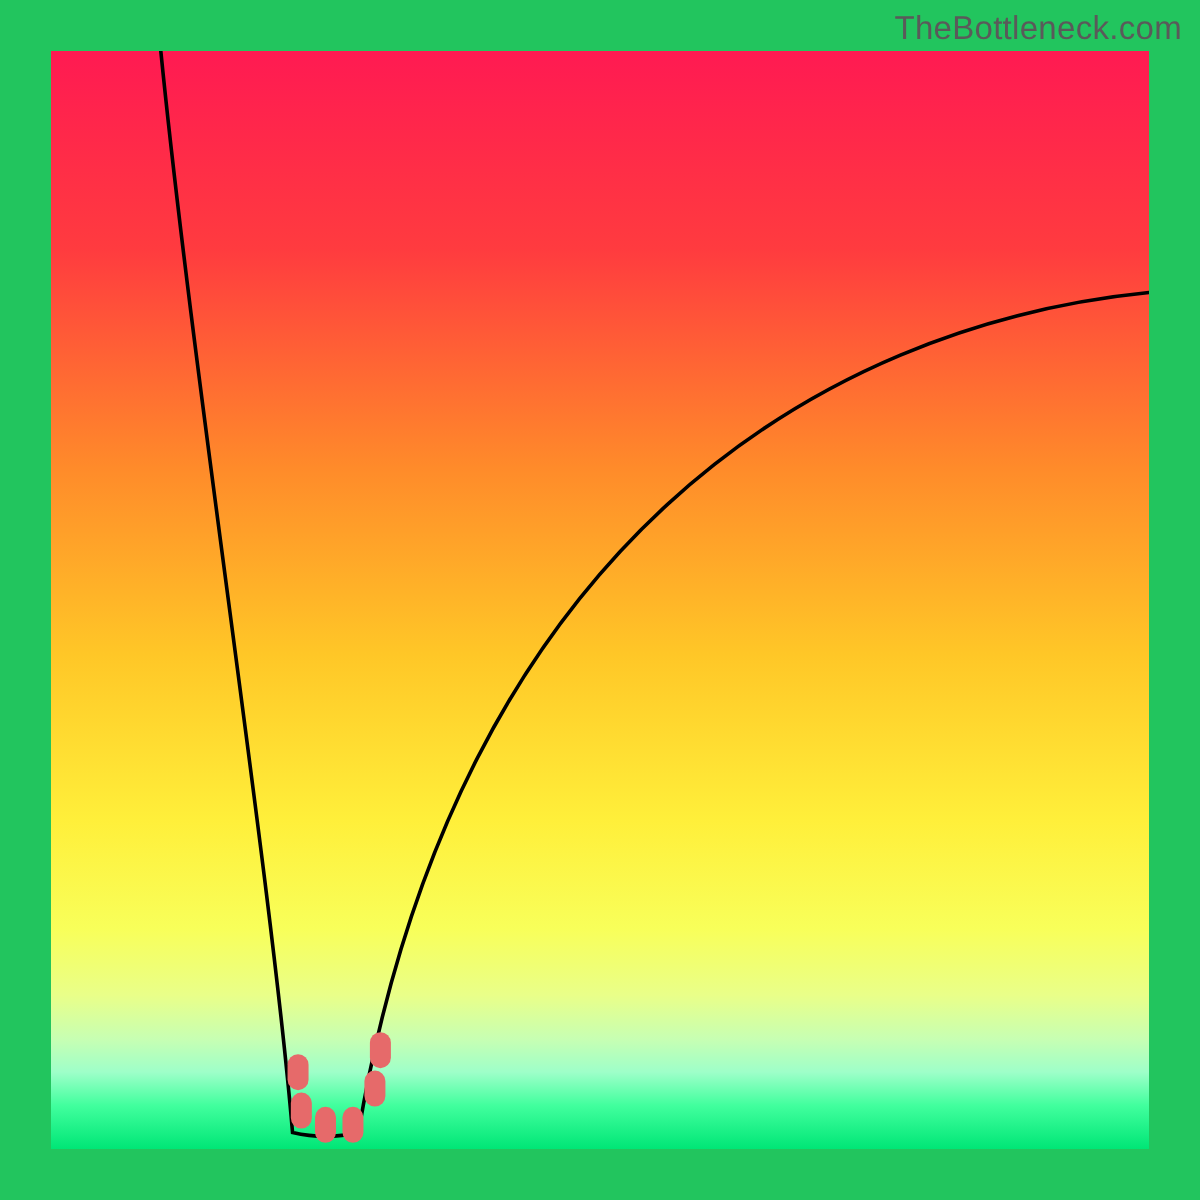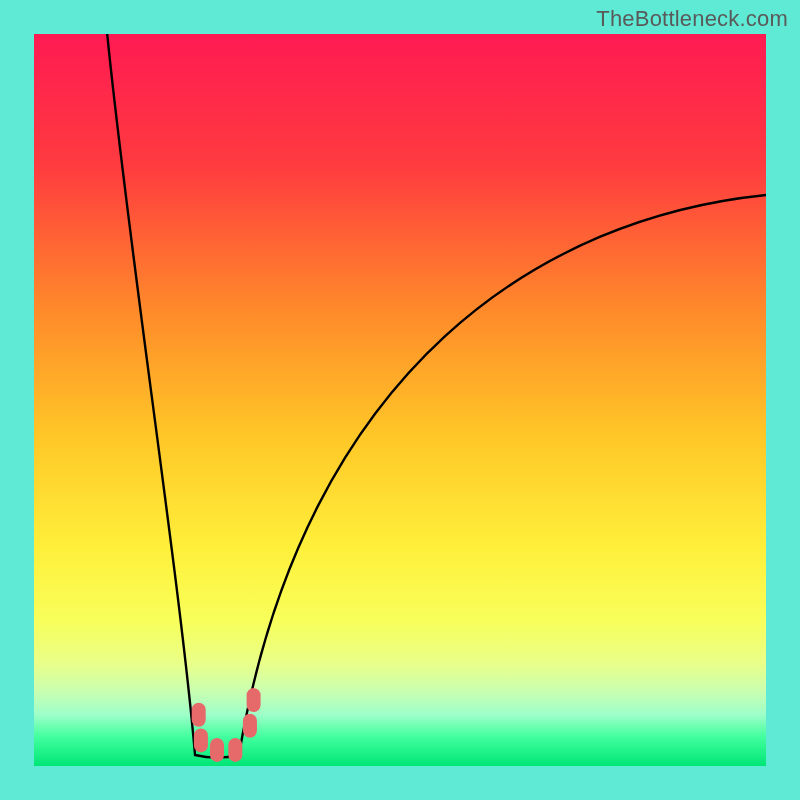--- a/index.html
+++ b/index.html
@@ -9,21 +9,21 @@
     height: 800px;
     overflow: hidden;
     background: #000;
     font-family: Arial, Helvetica, sans-serif;
   }
   .frame {
     position: absolute;
     top: 0; left: 0;
     width: 800px;
     height: 800px;
-    background: #5eead4;
+    background: #22c55e;
   }
   .plot {
     position: absolute;
     top: 34px;
     left: 34px;
     width: 732px;
     height: 732px;
     overflow: hidden;
   }
   .watermark {

